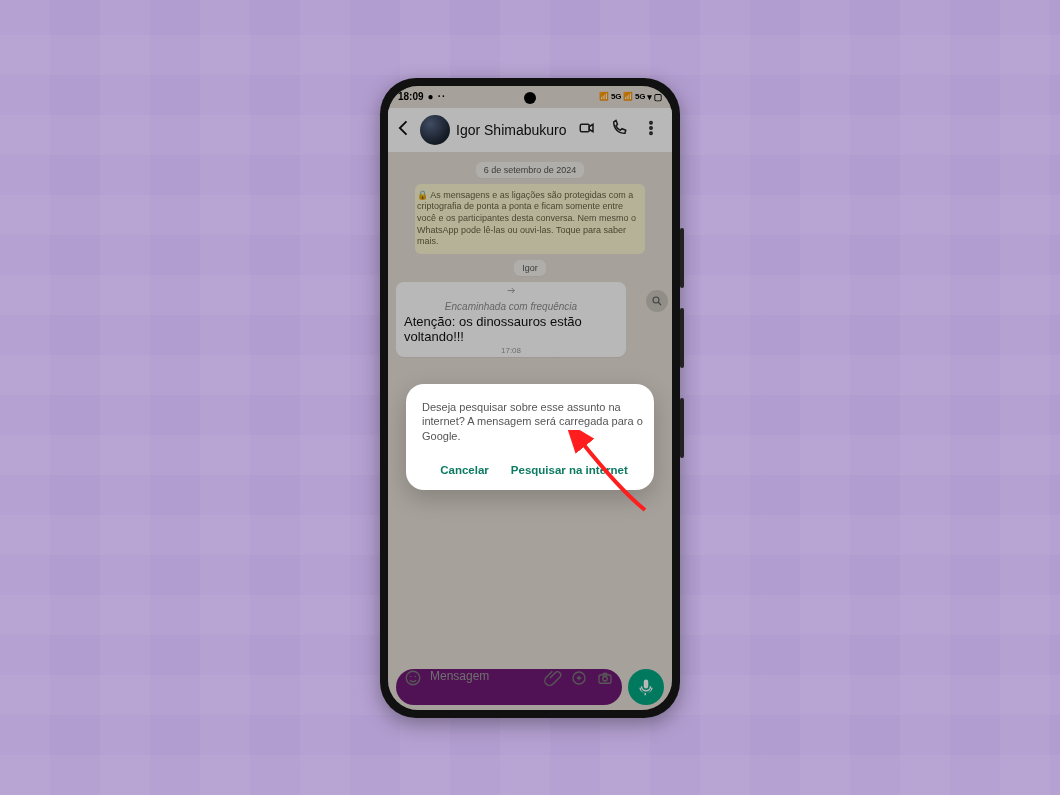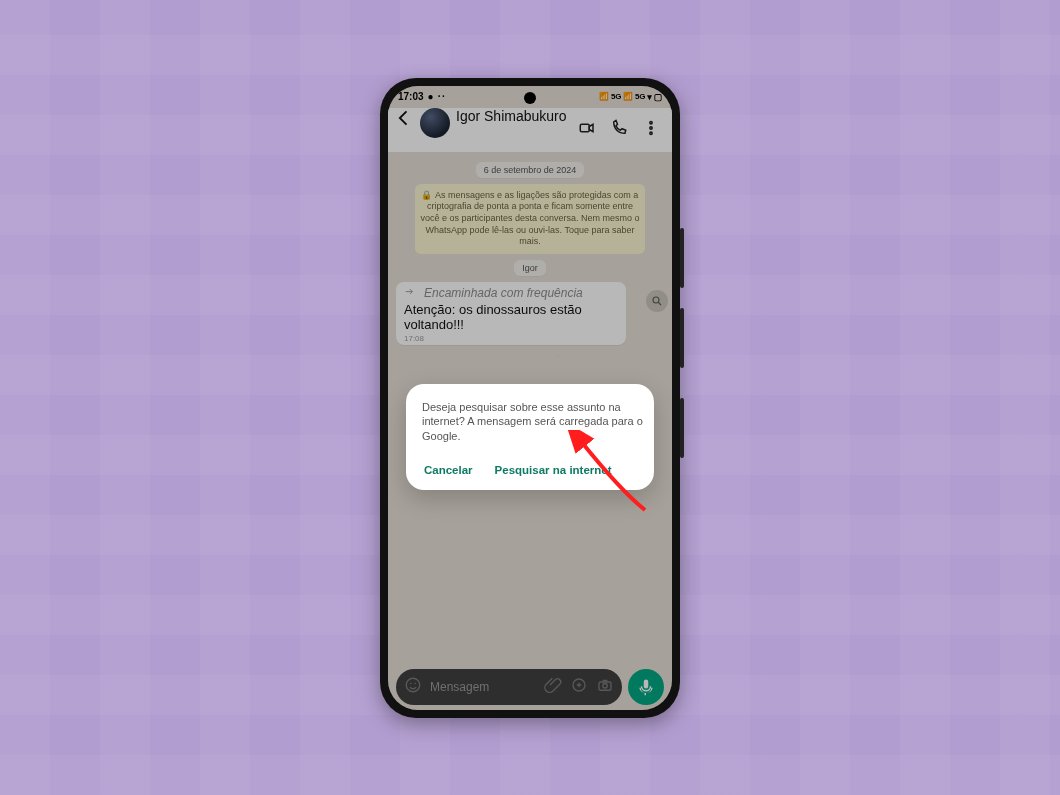--- a/index.html
+++ b/index.html
@@ -68,21 +68,21 @@
     padding: 0 10px;
     font-weight: 600;
     position: relative; z-index: 10;
   }
   .status-left { display:flex; align-items:center; gap:4px; }
   .status-right { display:flex; align-items:center; gap:2px; font-size:8px; letter-spacing:-.2px; }
 
   .chat-header {
     height: 44px;
     background: #fff;
-    display: flex; 
+    display: flex; align-items: center;
     padding: 0 6px;
     gap: 6px;
     position: relative; z-index: 10;
   }
   .avatar {
     width: 30px; height: 30px;
     border-radius: 50%;
     background: radial-gradient(circle at 35% 30%, #5a6a8a, #1c2533 70%);
   }
   .contact-name { font-size: 14px; font-weight: 500; color:#111; flex:1; }
@@ -111,58 +111,58 @@
     box-shadow: 0 1px 0 rgba(0,0,0,.03);
   }
   .encryption-notice {
     margin: 6px auto;
     background: #fdf7d3;
     color: #6b6145;
     font-size: 9px;
     line-height: 1.3;
     padding: 6px 2px;
     border-radius: 6px;
-    text-align: center;
+    text-align: left;
     max-width: 230px;
   }
   .msg-wrap { position: relative; margin-top: 6px; }
   .msg-in {
     background: #fff;
     border-radius: 8px;
     padding: 4px 8px 2px 8px;
     max-width: 230px;
     box-shadow: 0 1px 0 rgba(0,0,0,.05);
   }
   .fwd-label {
-    color: #8d8d8d; font-size: 12px; font-style: italic;
-    display:flex; align-items:center; gap:10px;
+    color: #8d8d8d; font-size: 10px; font-style: italic;
+    display:flex; align-items:center; gap:3px;flex-direction:column;
   }
   .msg-text { font-size: 13px; color:#111; padding: 2px 0; }
-  .msg-time { font-size: 8px; color:#9a9a9a; text-align:left; }
+  .msg-time { font-size: 8px; color:#9a9a9a; text-align:center; }
   .search-btn {
     position:absolute; right:-4px; top:8px;
     width:22px; height:22px; background:#c9c4bc; border-radius:50%;
     display:flex; align-items:center; justify-content:center;
   }
   .search-btn svg { width:12px; height:12px; stroke:#5c5c5c; fill:none; stroke-width:2.2; }
 
   .input-bar {
     position: absolute; bottom: 0; left: 0; right: 0;
     height: 46px;
     display:flex; align-items:center;
     padding: 6px 8px;
     gap:6px;
     z-index: 10;
   }
   .input-pill {
     flex:1;
-    background:#404040;
+    background:#701a75;
     border-radius: 22px;
     height: 36px;
-    display:flex; align-items:center;
+    display:flex; align-items:flex-start;
     padding: 0 8px;
     gap:8px;
     color:#9a9a9a;
   }
   .input-pill svg { width:18px; height:18px; stroke:#7a7a7a; fill:none; stroke-width:1.8; }
   .input-placeholder { font-size: 12px; flex:1; }
   .mic-btn {
     width:36px; height:36px; border-radius:50%;
     background:#00a884; display:flex; align-items:center; justify-content:center;
   }
@@ -174,21 +174,21 @@
     left:50%; top: 298px;
     transform: translateX(-50%);
     width: 248px;
     background:#fff;
     border-radius: 18px;
     padding: 16px 8px 8px 16px;
     z-index: 30;
     box-shadow: 0 8px 24px rgba(0,0,0,.2);
   }
   .dialog-text { font-size: 11px; color:#555; line-height:1.35; }
-  .dialog-actions { display:flex; justify-content:flex-start; gap:18px; margin-top:14px; }
+  .dialog-actions { display:flex; justify-content:center; gap:18px; margin-top:14px; }
   .dlg-btn { font-size: 11.5px; font-weight:600; color:#0c7b62; padding:6px 2px; cursor:pointer; }
 
   
   .annotation-arrow {
     position:absolute;
     left: 560px; top: 430px;
     z-index: 50;
     pointer-events:none;
   }
 </style>
@@ -196,21 +196,21 @@
 <body>
 
 <div class="bg-pattern"></div>
 
 <div class="phone">
   <div class="screen">
     <div class="punch-hole"></div>
 
     <div class="statusbar">
       <div class="status-left">
-        <span>17:03</span>
+        <span>18:09</span>
         <span>●</span>
         <span style="letter-spacing:1px;">··</span>
       </div>
       <div class="status-right">
         <span>📶</span>
         <span>5G</span>
         <span>📶</span>
         <span>5G</span>
         <span style="font-size:9px;">▾</span>
         <span style="font-size:9px;">▢</span>

